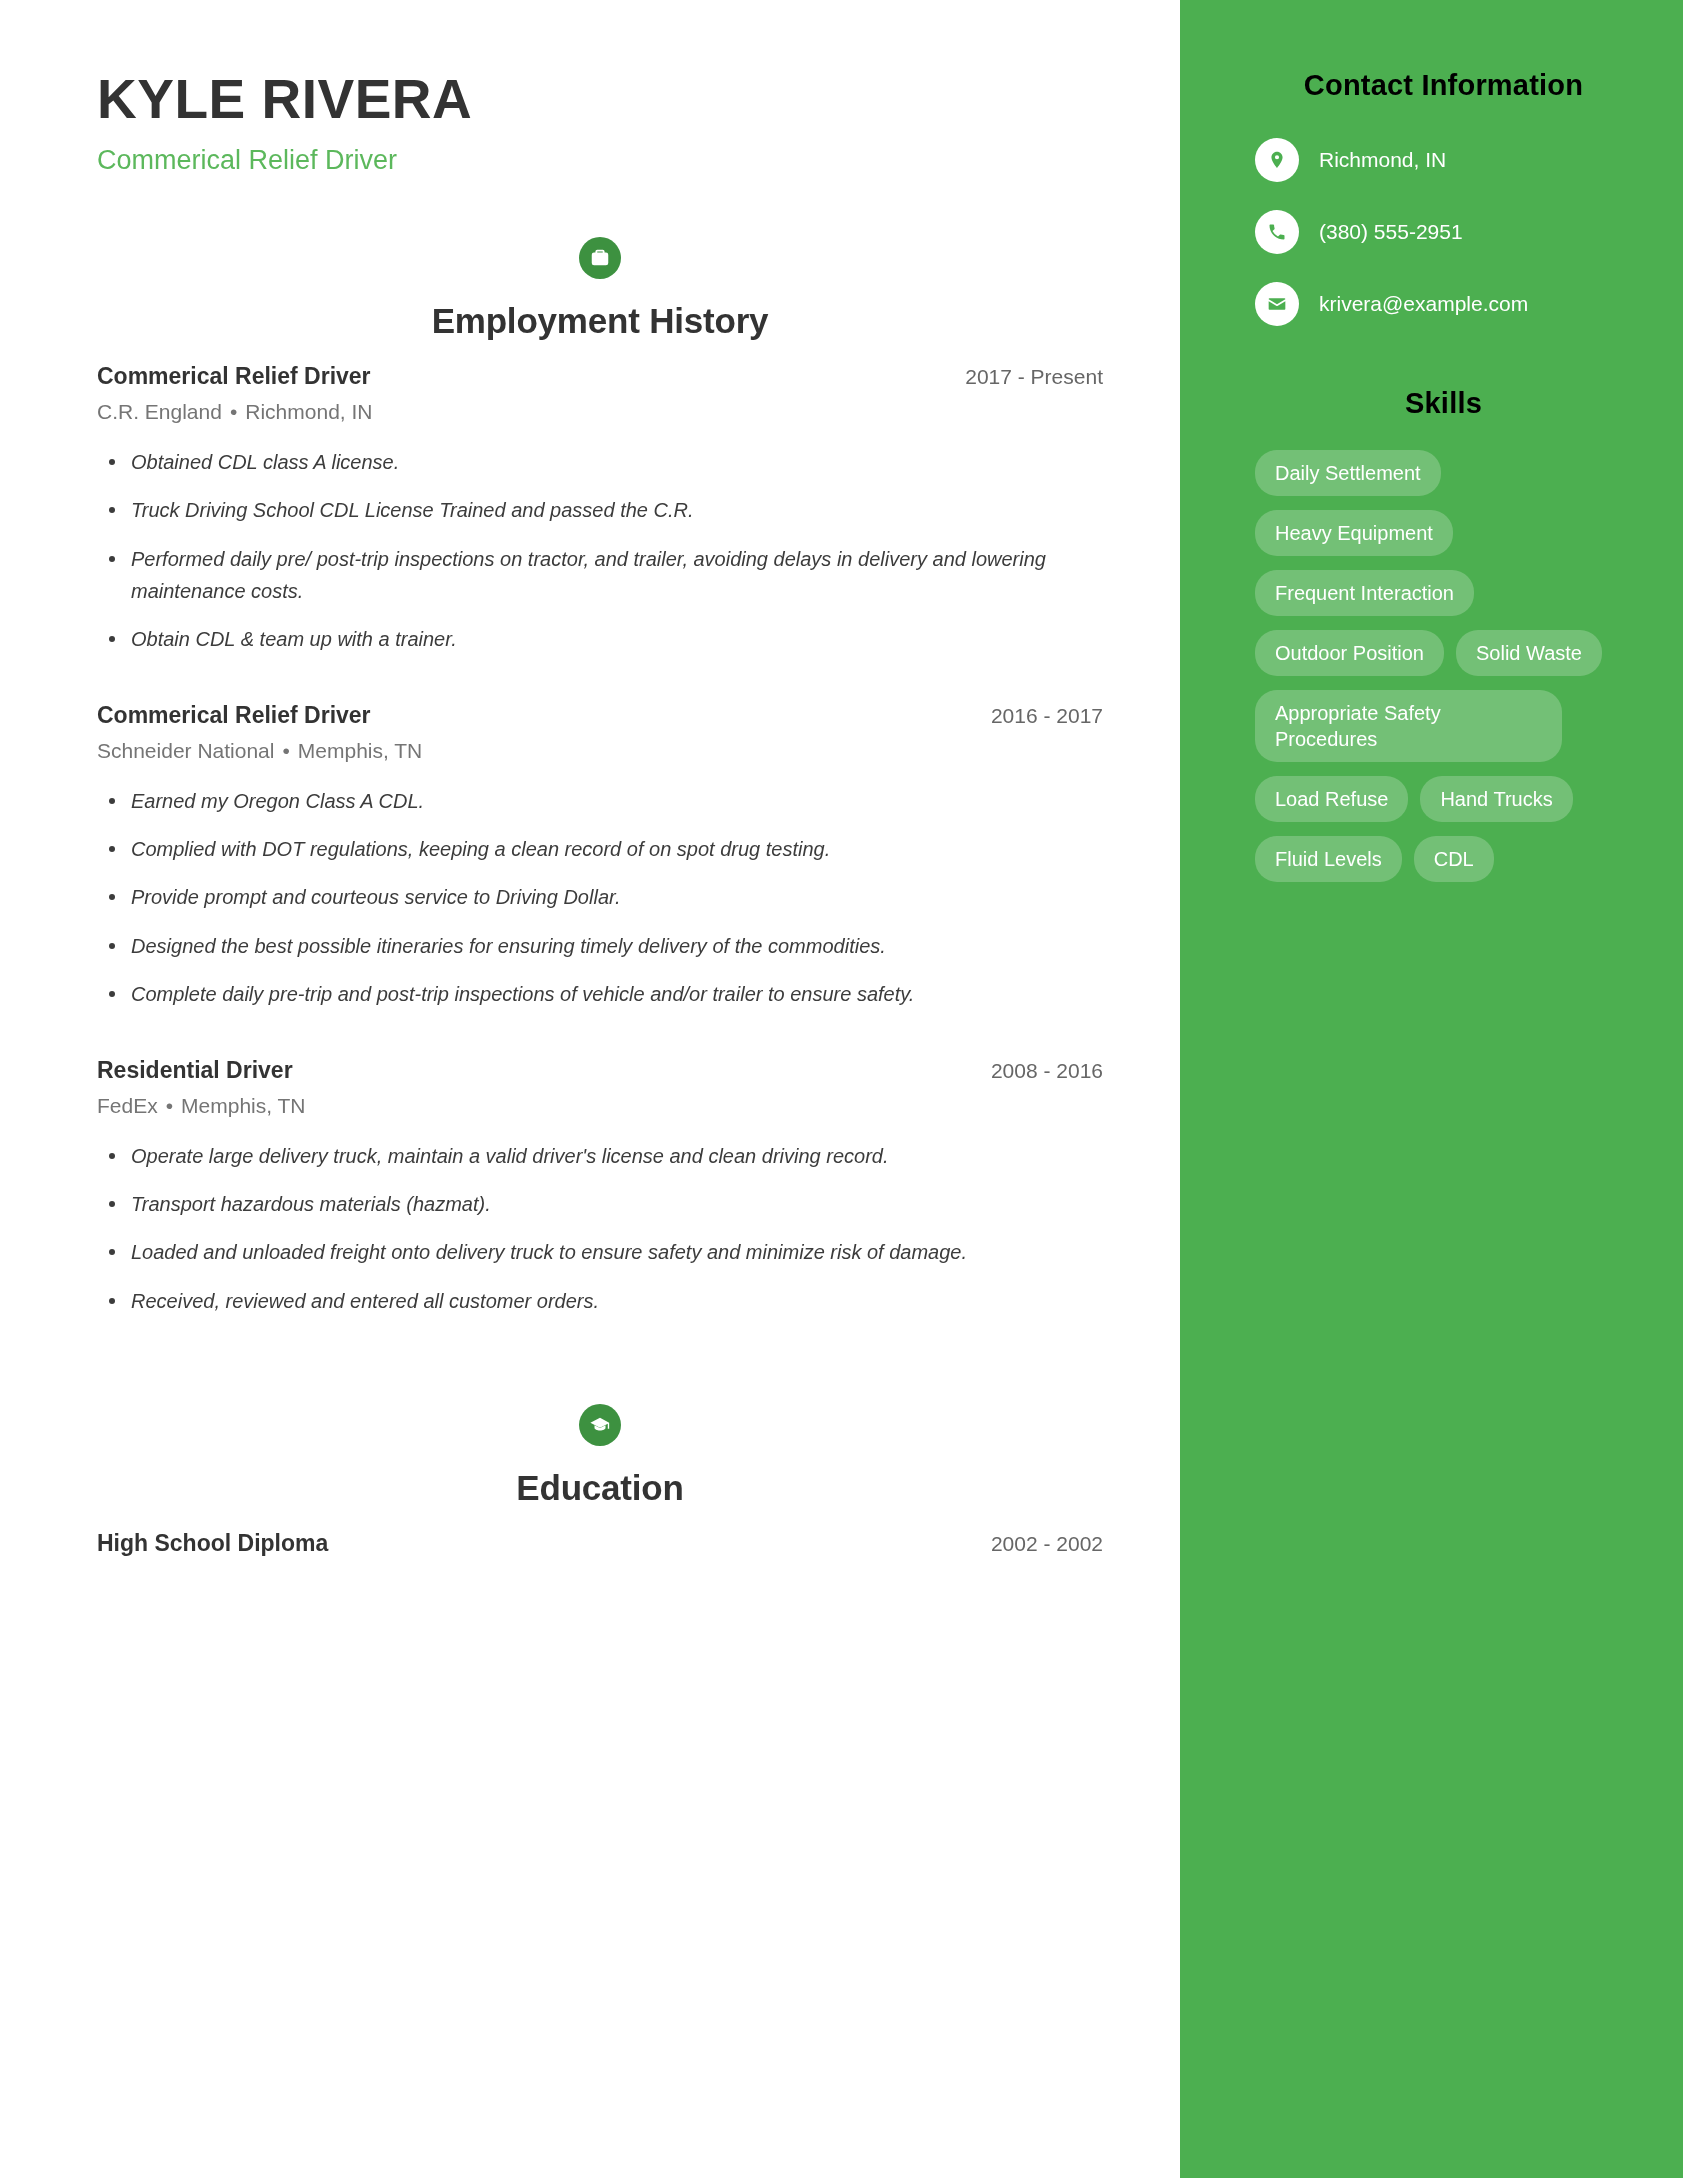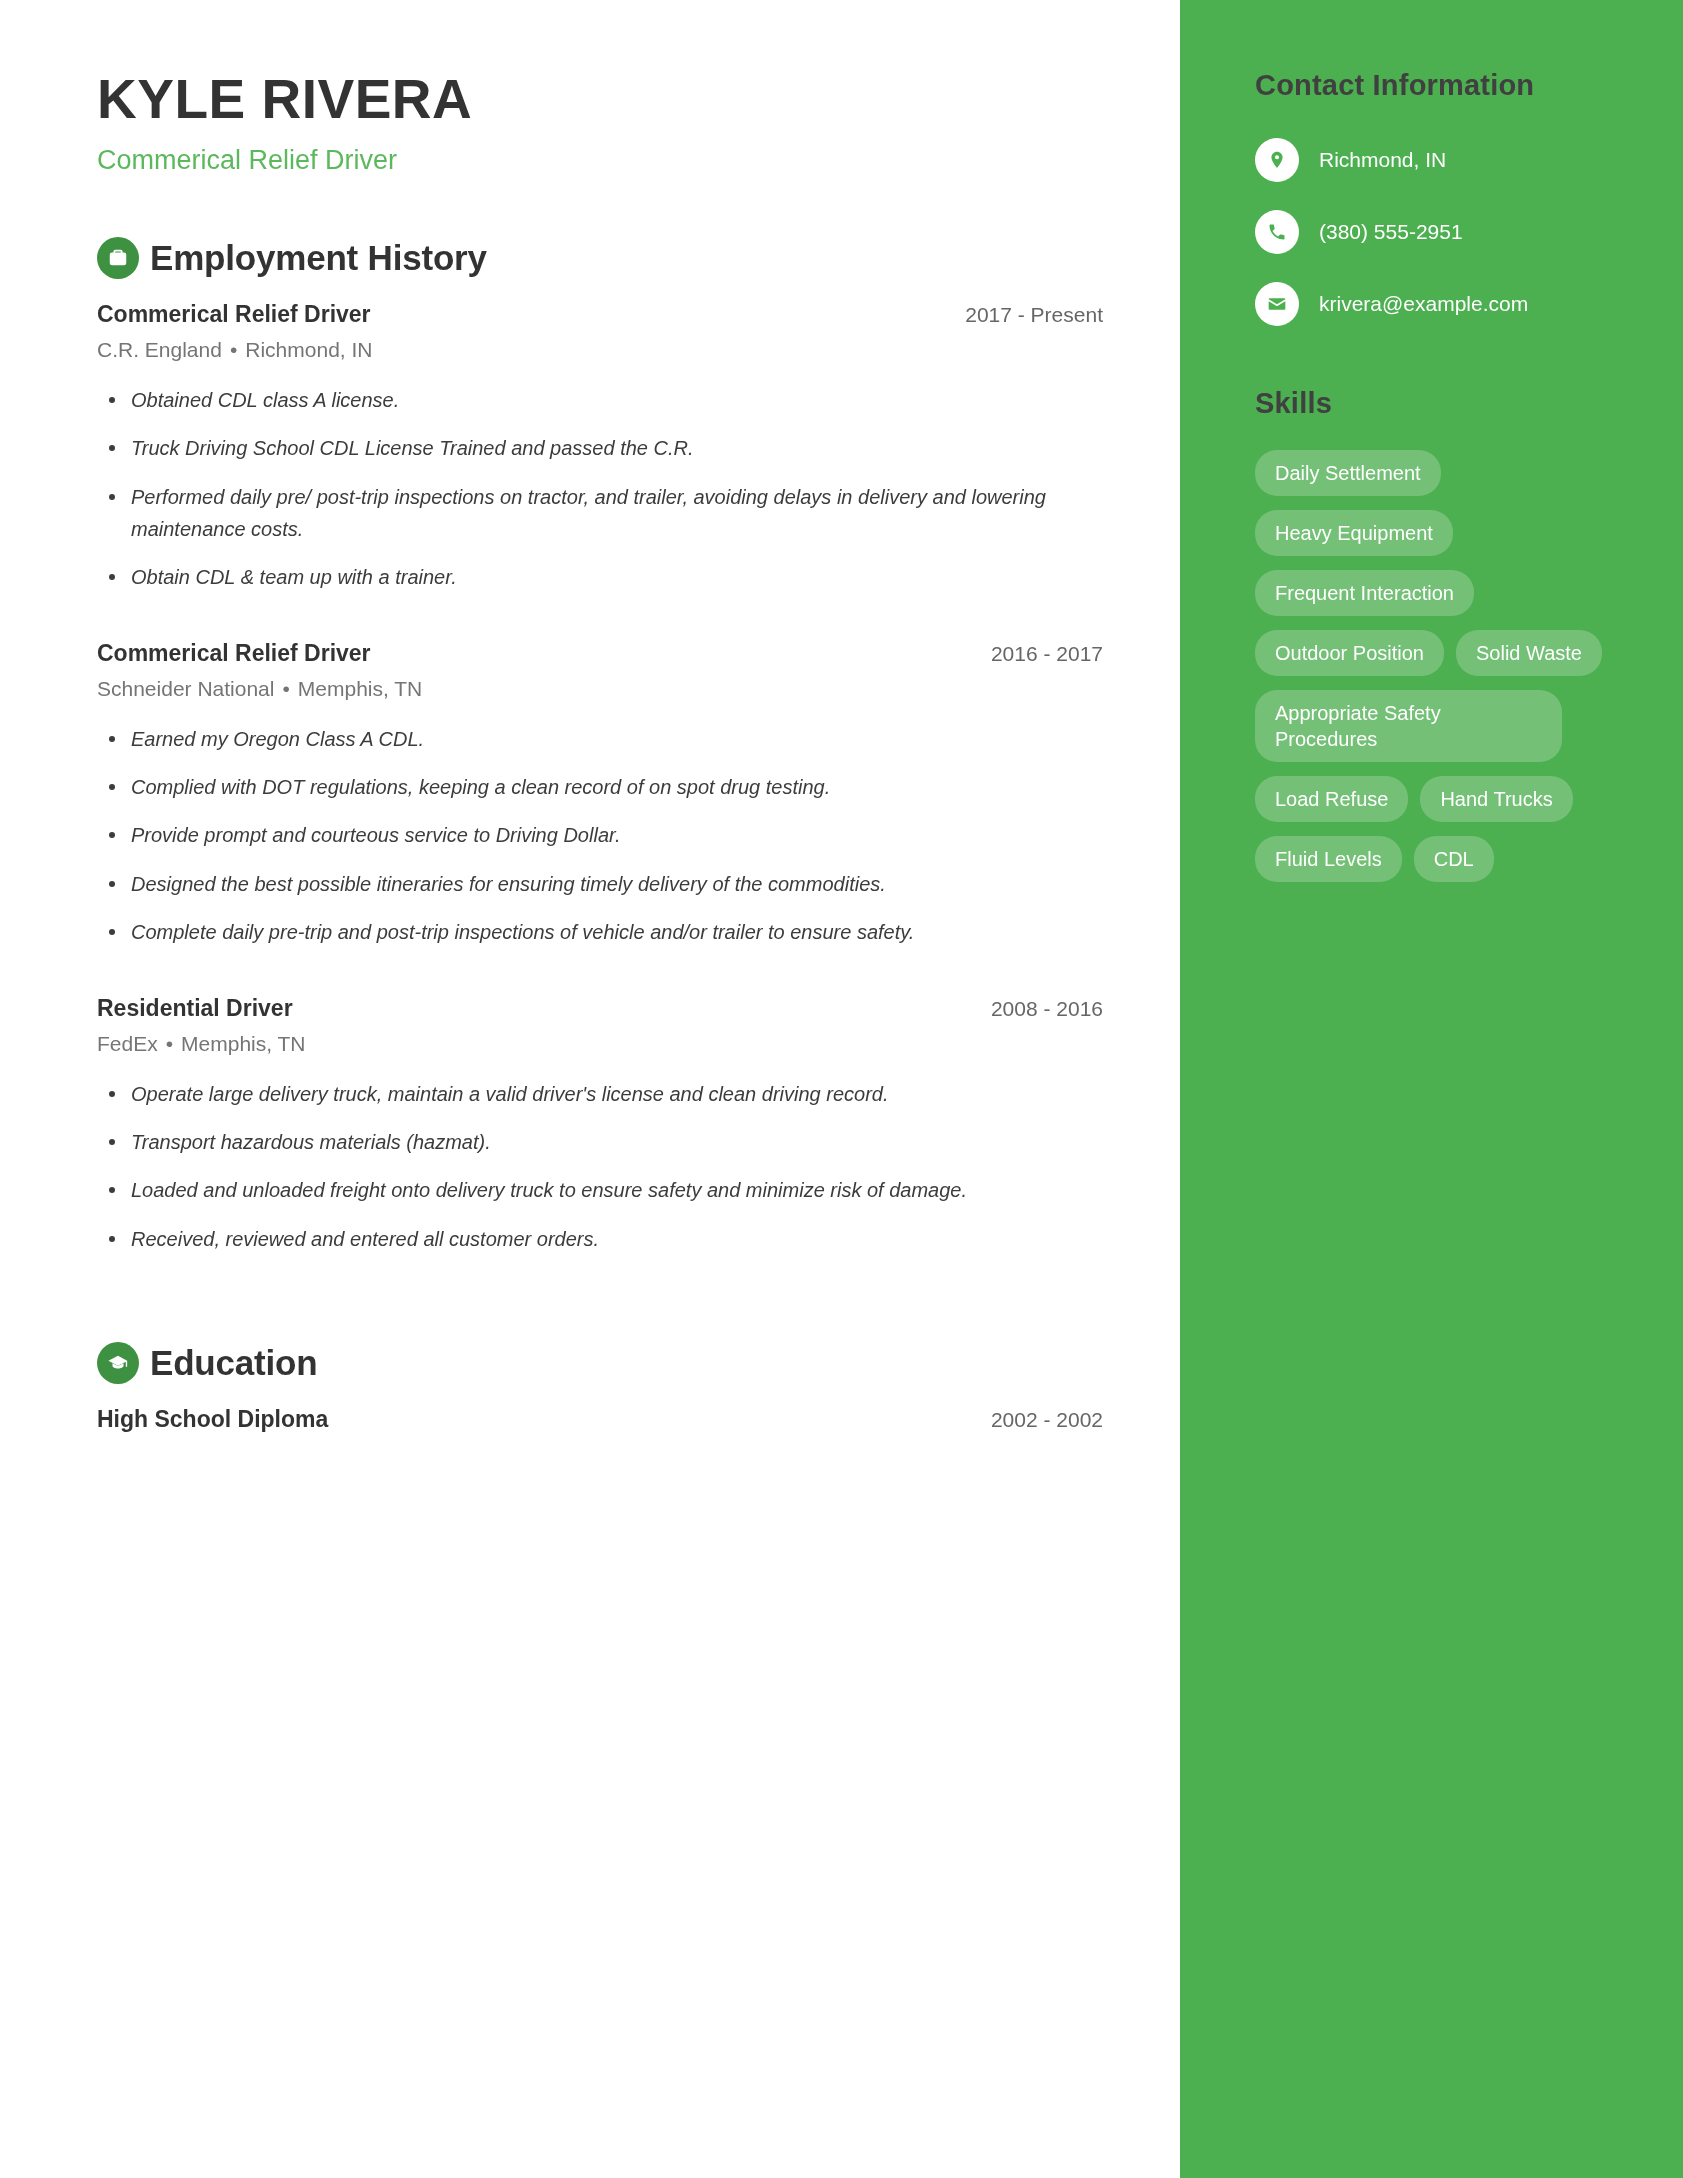--- a/index.html
+++ b/index.html
@@ -32,23 +32,24 @@
     font-size:27px;
     color:#5cb85c;
     margin-top:16px;
     font-weight:400;
   }
 
   
   .section-head {
     display:flex;
     align-items:center;
-    gap:11px;
+    gap:22px;
     margin-top:61px;
     margin-bottom:22px;
+    flex-direction:column;
   }
   .section-head.education-head { margin-top:87px; }
   .sec-icon {
     width:42px; height:42px;
     border-radius:50%;
     background:#3d9140;
     display:flex; align-items:center; justify-content:center;
     flex:0 0 auto;
   }
   .sec-icon svg { display:block; }
@@ -114,22 +115,23 @@
   .sidebar {
     width:503px;
     height:2178px;
     background:#4caf50;
     color:#ffffff;
     padding:69px 51px 0 75px;
   }
   .side-title {
     font-size:29px;
     font-weight:700;
-    color:#404040;
+    color:#000000;
     letter-spacing:0.2px;
+    text-align:center;
   }
   .side-title.skills-title { margin-top:61px; }
 
   .contact-list { margin-top:36px; }
   .contact-item {
     display:flex;
     align-items:center;
     gap:20px;
     margin-bottom:28px;
   }

